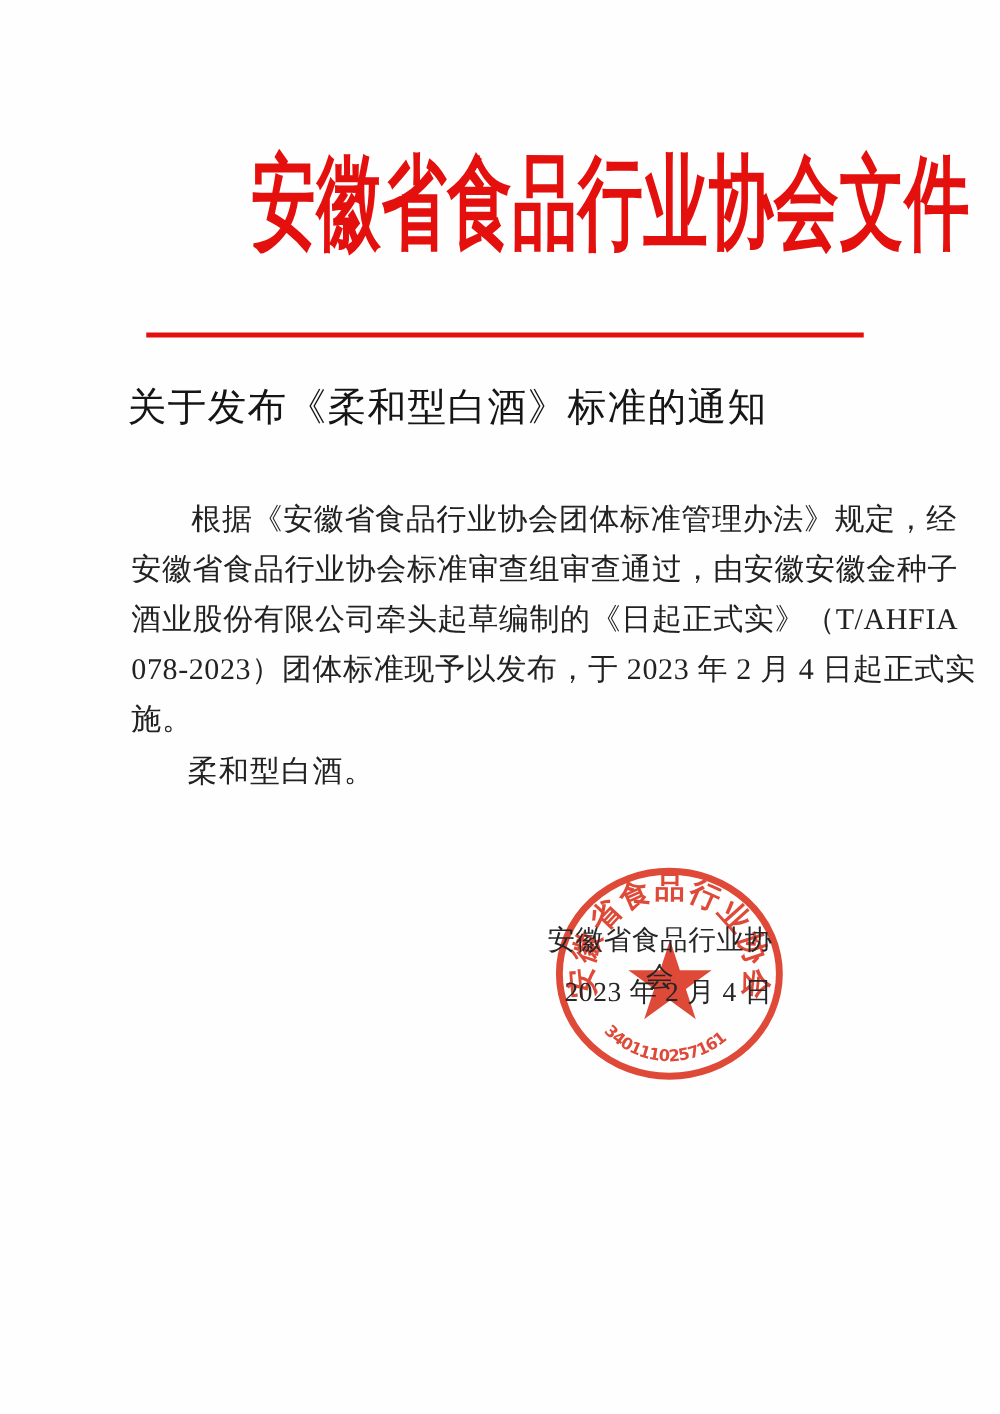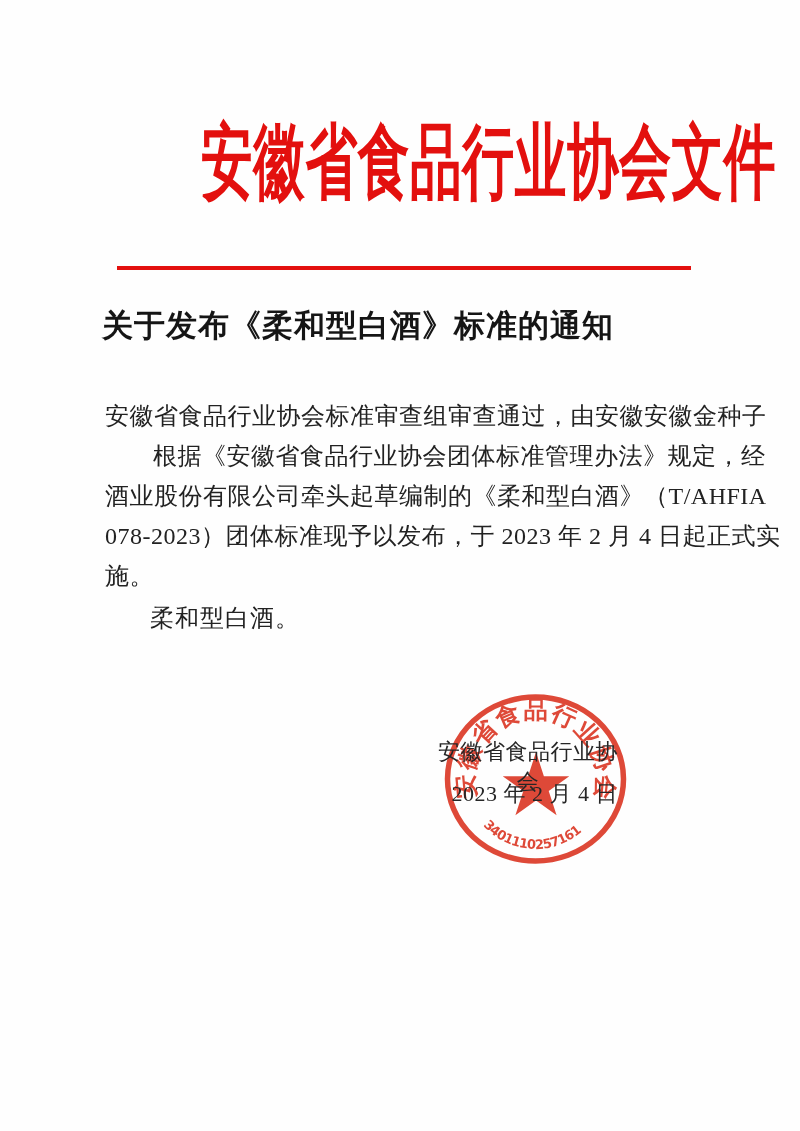--- a/index.html
+++ b/index.html
@@ -37,21 +37,21 @@
   .red-line{
     position:absolute;top:266px;left:117px;
     width:574px;height:4px;
     background:var(--accent,#e3100e);
   }
   
   .notice-title{
     position:absolute;top:305px;left:0;width:716px;
     text-align:center;
     font-size:31px;
-    font-weight:700;
+    font-weight:400;
     letter-spacing:1px;
     color:#151515;
   }
   
   .body-block{
     position:absolute;top:396px;left:105px;width:603px;
     font-size:24px;
     color:#222;
   }
   .body-line{
@@ -109,23 +109,23 @@
   <div class="org-title-wrap">
     <span class="org-title">安徽省食品行业协会文件</span>
   </div>
 
 
   <div class="red-line"></div>
 
   <div class="notice-title">关于发布《柔和型白酒》标准的通知</div>
 
   <div class="body-block">
+    <div class="body-line indent">根据《安徽省食品行业协会团体标准管理办法》规定，经</div>
     <div class="body-line">安徽省食品行业协会标准审查组审查通过，由安徽安徽金种子</div>
-    <div class="body-line indent">根据《安徽省食品行业协会团体标准管理办法》规定，经</div>
-    <div class="body-line">酒业股份有限公司牵头起草编制的《柔和型白酒》（T/AHFIA</div>
+    <div class="body-line">酒业股份有限公司牵头起草编制的《日起正式实》（T/AHFIA</div>
     <div class="body-line">078-2023）团体标准现予以发布，于 2023 年 2 月 4 日起正式实</div>
     <div class="body-line last">施。</div>
   </div>
 
   <div class="closing-line">柔和型白酒。</div>
 
   <div class="sig-org">安徽省食品行业协会</div>
   <div class="sig-date">2023 年 2 月 4 日</div>
 
   <svg class="seal" viewBox="0 0 187 174" xmlns="http://www.w3.org/2000/svg">

